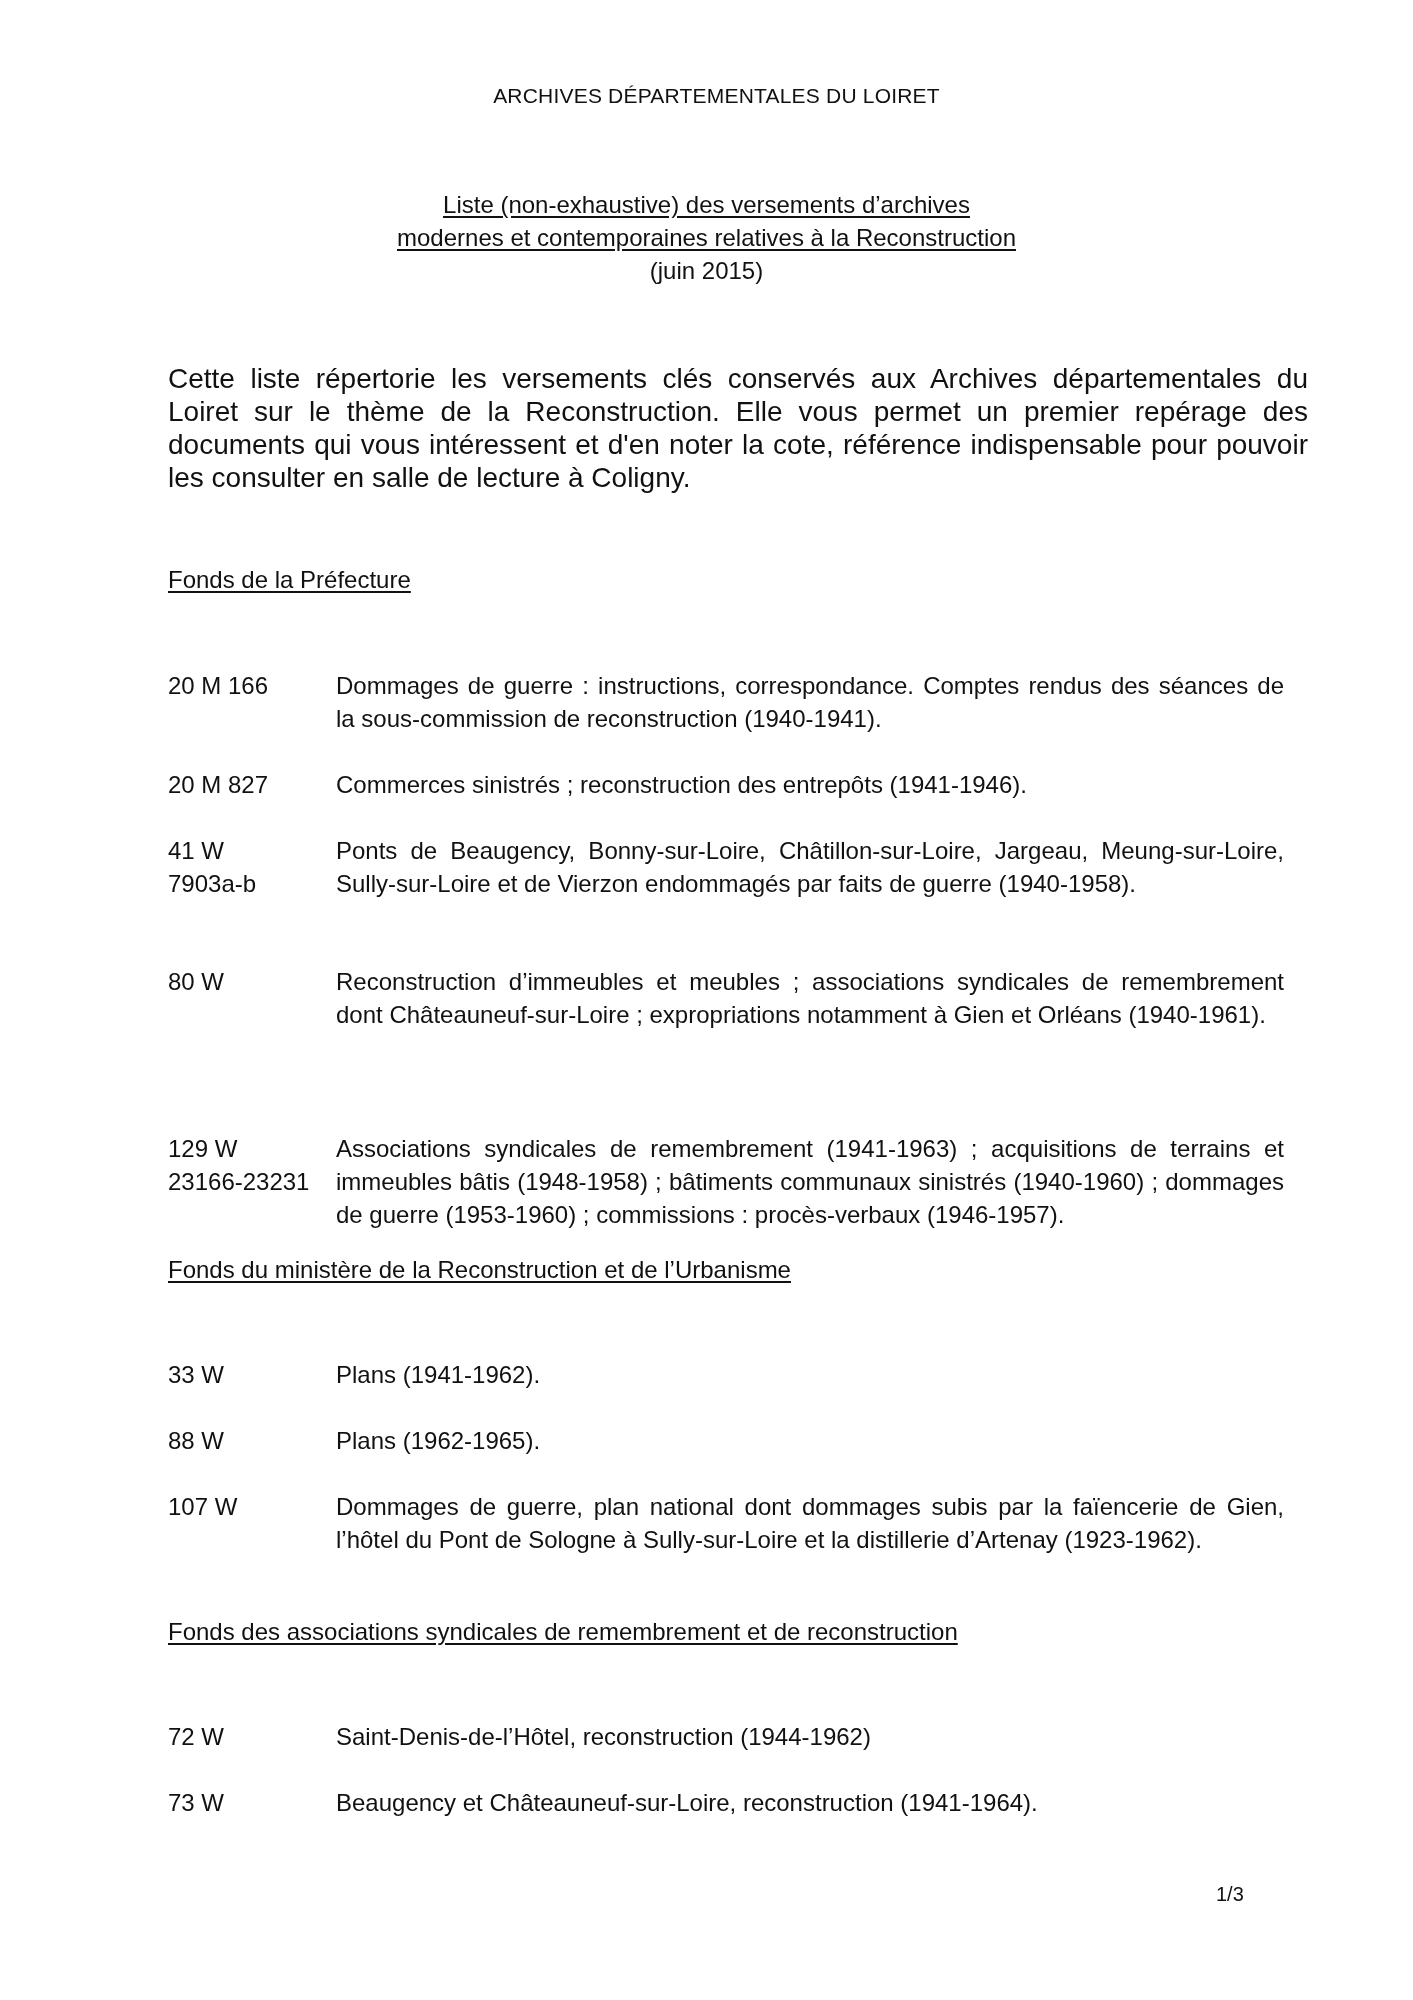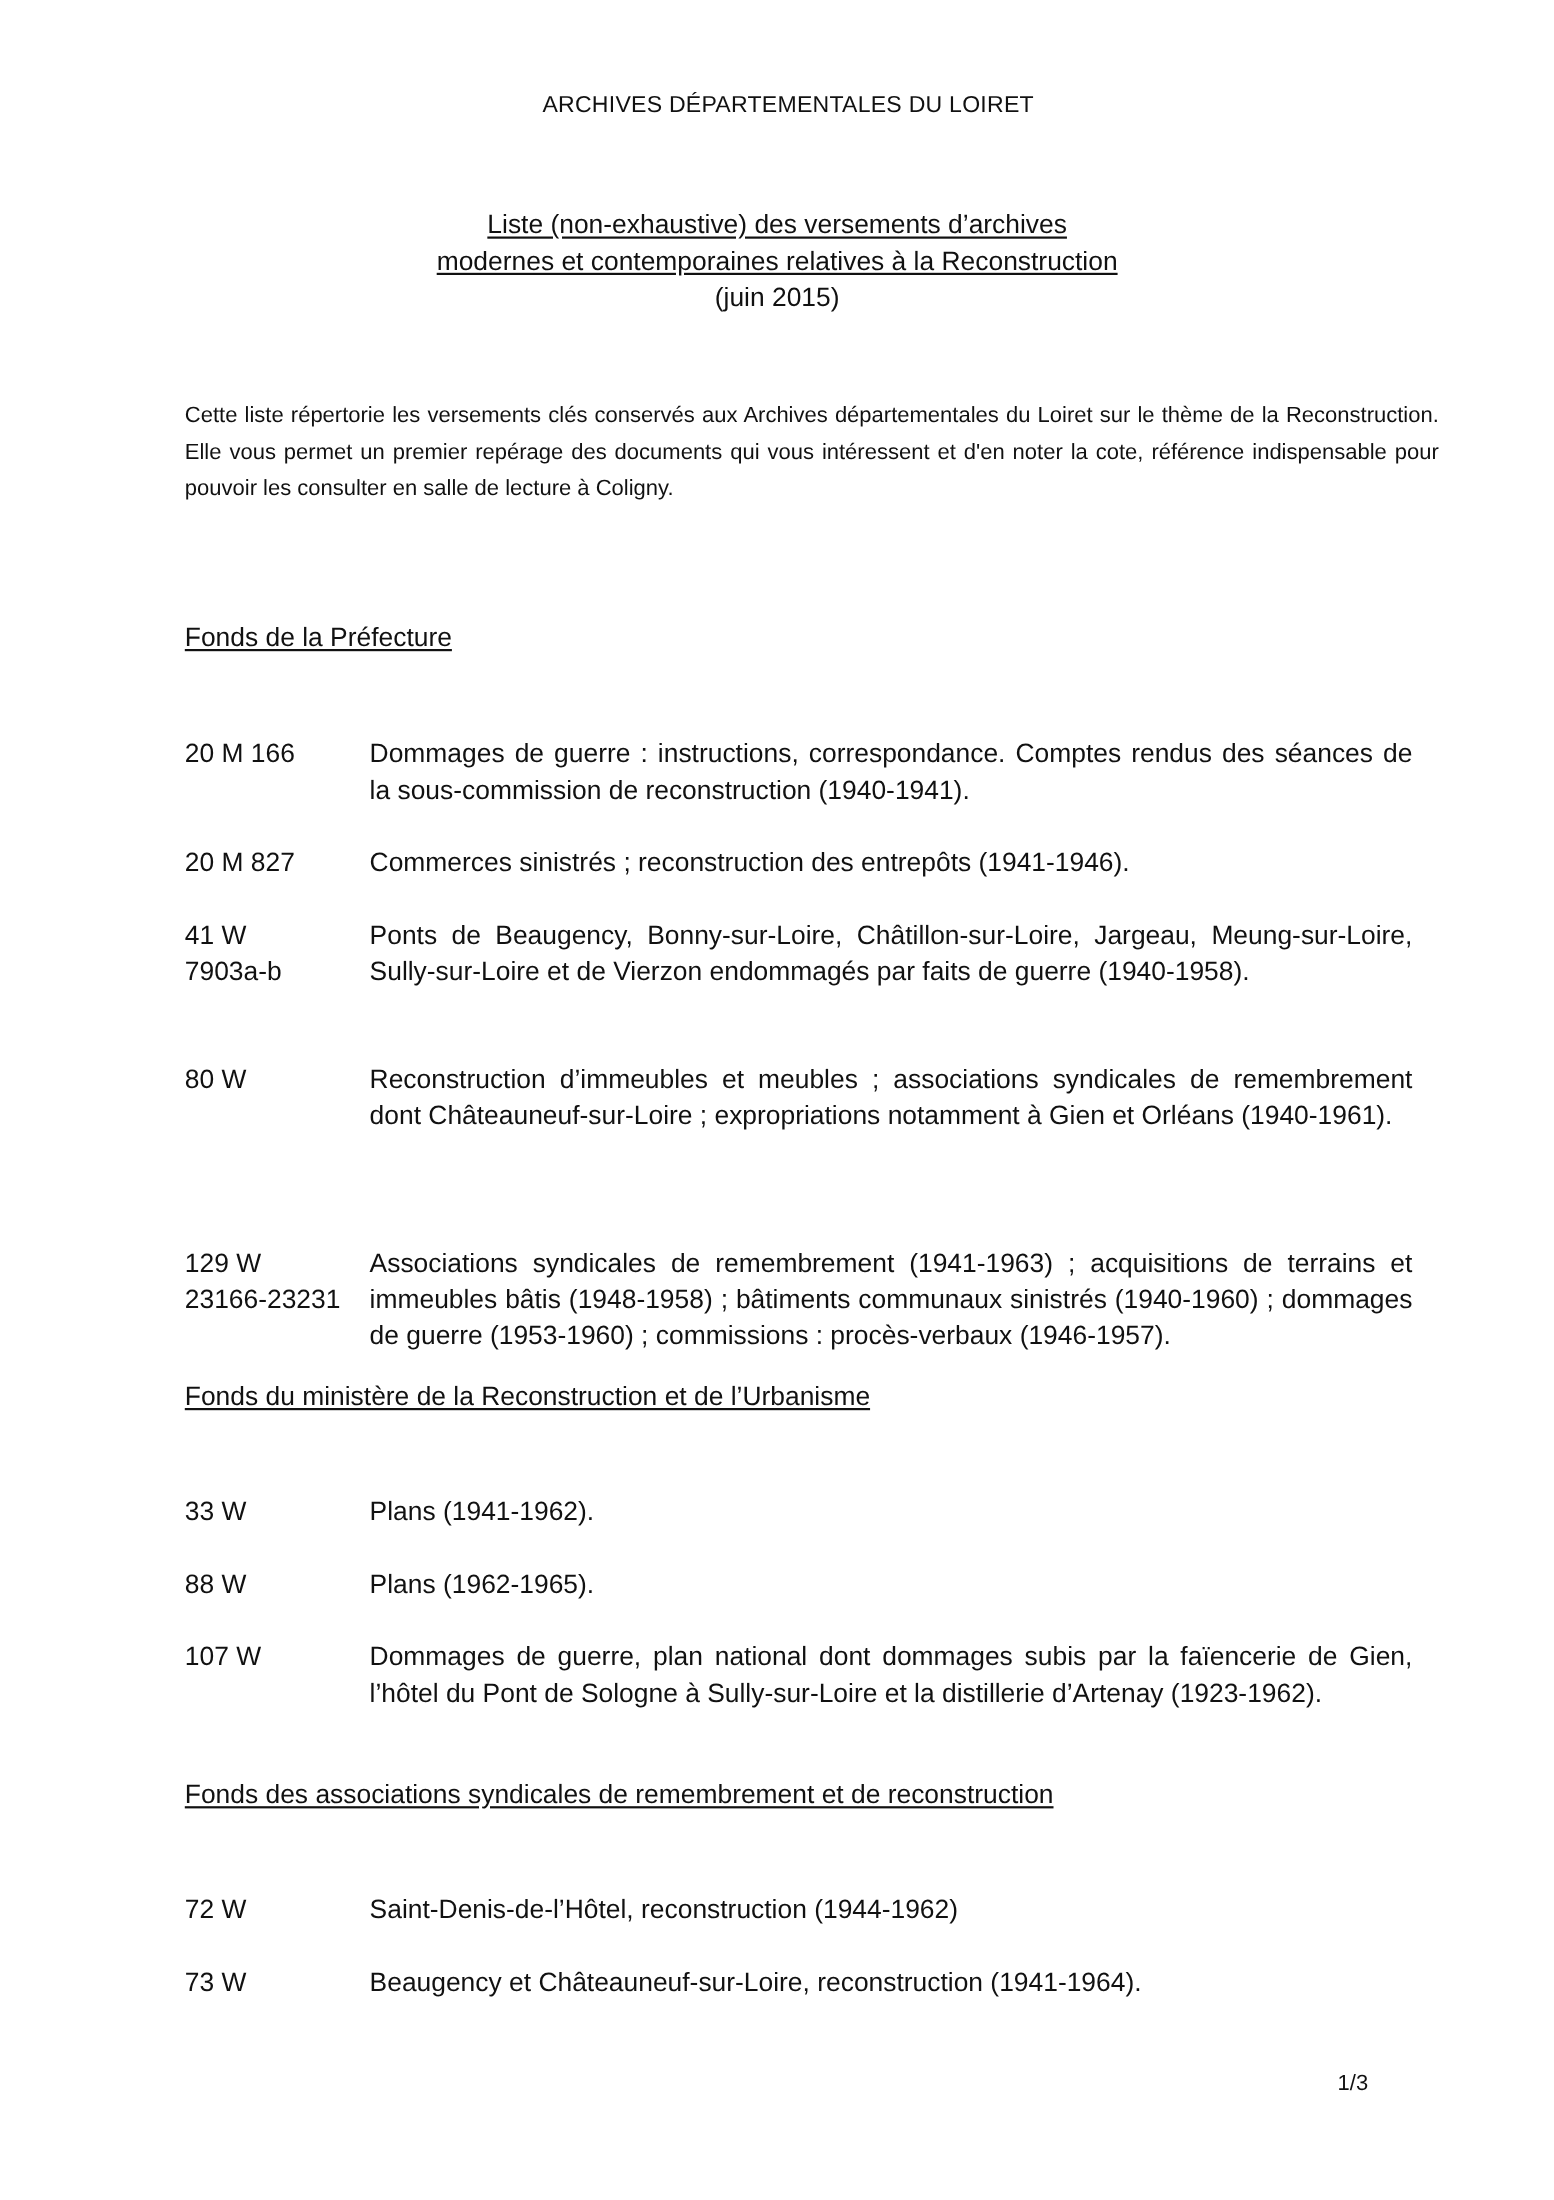--- a/index.html
+++ b/index.html
@@ -12,21 +12,21 @@
     position: absolute; top: 84px; left: 10px; width: 1413px; text-align: center;
     font-size: 21px; letter-spacing: 0.2px;
   }
   .title {
     position: absolute; top: 188px; left: 0; width: 1413px; text-align: center;
     font-size: 24px; line-height: 33px;
   }
   .title .u { text-decoration: underline; text-underline-offset: 3px; }
   .intro {
     position: absolute; top: 362px; left: 168px; width: 1140px;
-    font-size: 20px; line-height: 33px; text-align: justify;
+    font-size: 28px; line-height: 33px; text-align: justify;
   }
   .section-title {
     position: absolute; left: 168px; font-size: 24px;
     text-decoration: underline; text-underline-offset: 3px;
   }
   .entry {
     position: absolute; left: 168px; width: 1140px; display: flex;
     font-size: 24px; line-height: 33px; margin-top: 36px;
   }
   .entry .cote { width: 168px; flex: 0 0 168px; }

